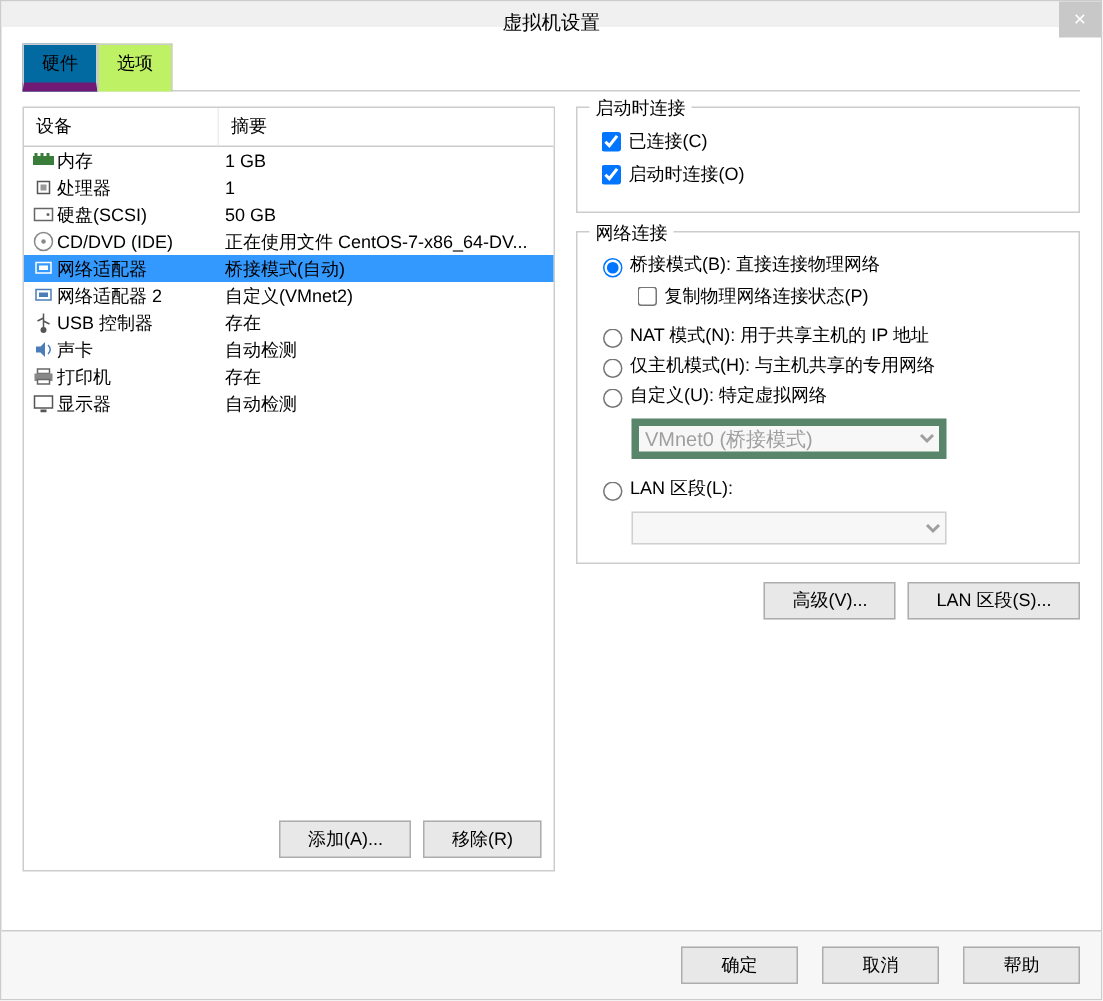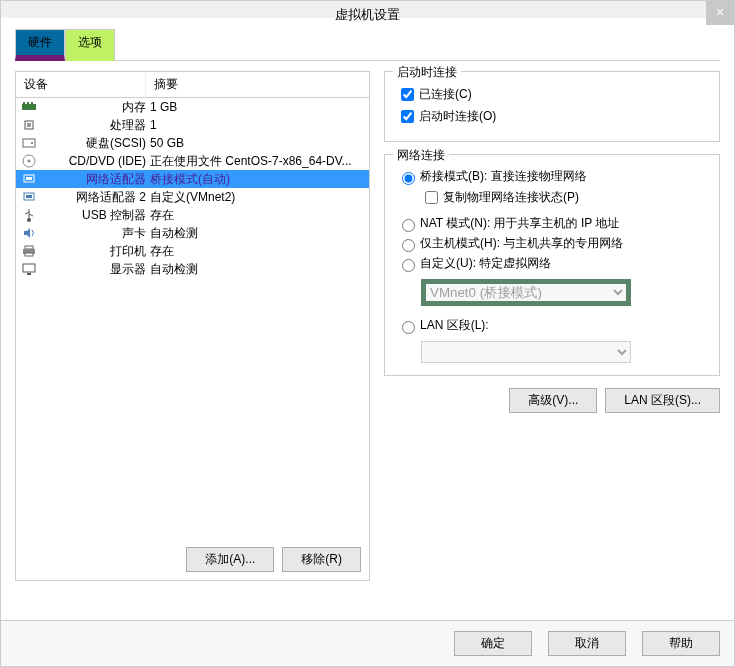--- a/index.html
+++ b/index.html
@@ -12,23 +12,23 @@
 .tab { padding: 4px 12px; border: 1px solid #ccc; border-bottom: none; background: #bef264; margin-right: 0px; cursor: pointer; position: relative; top: 1px; }
 .tab.active { background: #0369a1; border-bottom: 6px solid #701a75; }
 .main-row { display: flex; gap: 14px; }
 .left-panel { width: 355px; }
 .device-list { border: 1px solid #ccc; height: 510px; position: relative; }
 .dl-header { display: flex; border-bottom: 1px solid #ccc; background: #fff; }
 .dl-h-col { padding: 4px 8px; font-weight: normal; }
 .dl-h-col.c1 { width: 130px; border-right: 1px solid #eee; }
 .dl-body { }
 .dl-row { display: flex; align-items: center; height: 18px; padding: 0 4px; cursor: pointer; }
-.dl-row.selected { background: #3399ff; color: #4c1d95; }
+.dl-row.selected { background: #3399ff; color: #000000; }
 .dl-ico { width: 18px; display: inline-flex; justify-content: center; align-items: center; }
-.dl-name { width: 108px; white-space: nowrap; overflow: hidden; text-align: right; }
+.dl-name { width: 108px; white-space: nowrap; overflow: hidden; }
 .dl-summ { flex: 1; white-space: nowrap; overflow: hidden; text-overflow: ellipsis; padding-left: 4px; }
 .dl-buttons { position: absolute; bottom: 8px; right: 8px; display: flex; gap: 8px; }
 .btn { padding: 3px 18px; border: 1px solid #adadad; background: #e8e8e8; cursor: pointer; font-size: 12px; }
 .right-panel { flex: 1; }
 .group { border: 1px solid #ccc; padding: 10px 12px 12px 12px; margin-bottom: 12px; position: relative; }
 .group-title { position: absolute; top: -8px; left: 8px; background: #fff; padding: 0 4px; }
 .chk-row, .rad-row { display: flex; align-items: center; margin: 3px 0; }
 .chk-row input, .rad-row input { margin-right: 5px; }
 .sub-chk { margin-left: 24px; }
 .sel { width: 210px; margin: 4px 0 8px 24px; padding: 0; border: 5px solid #14532d; background: #f4f4f4; color: #777; }

